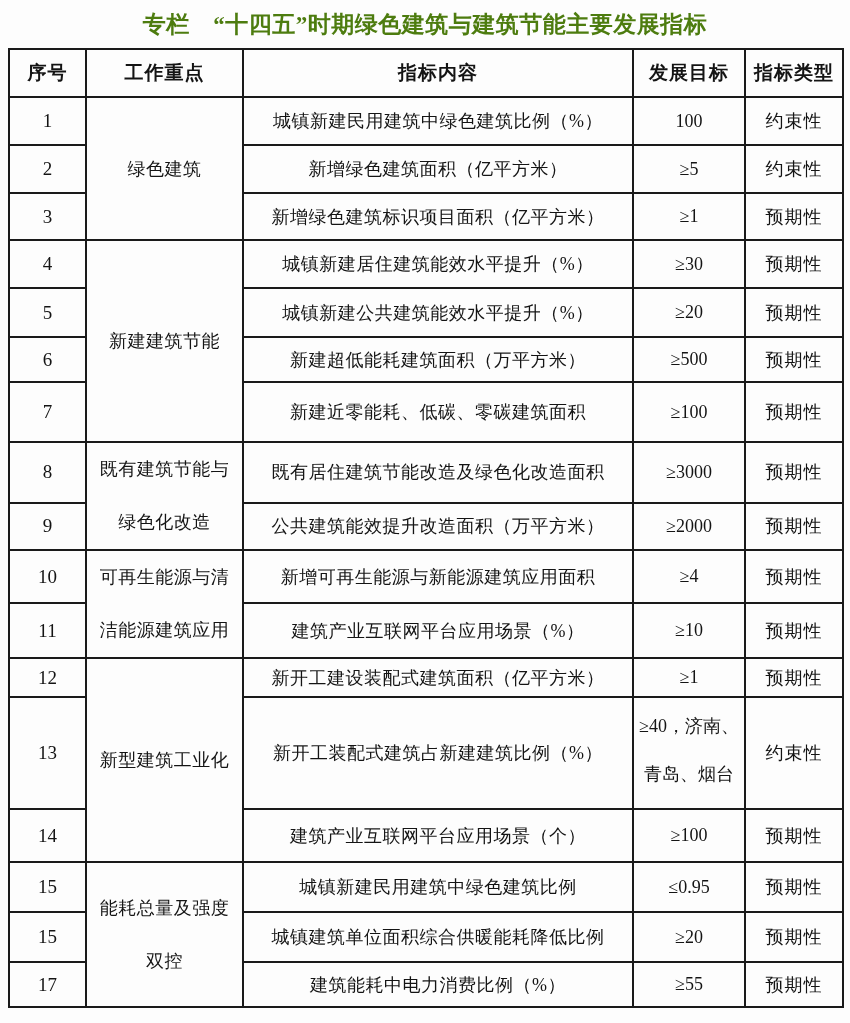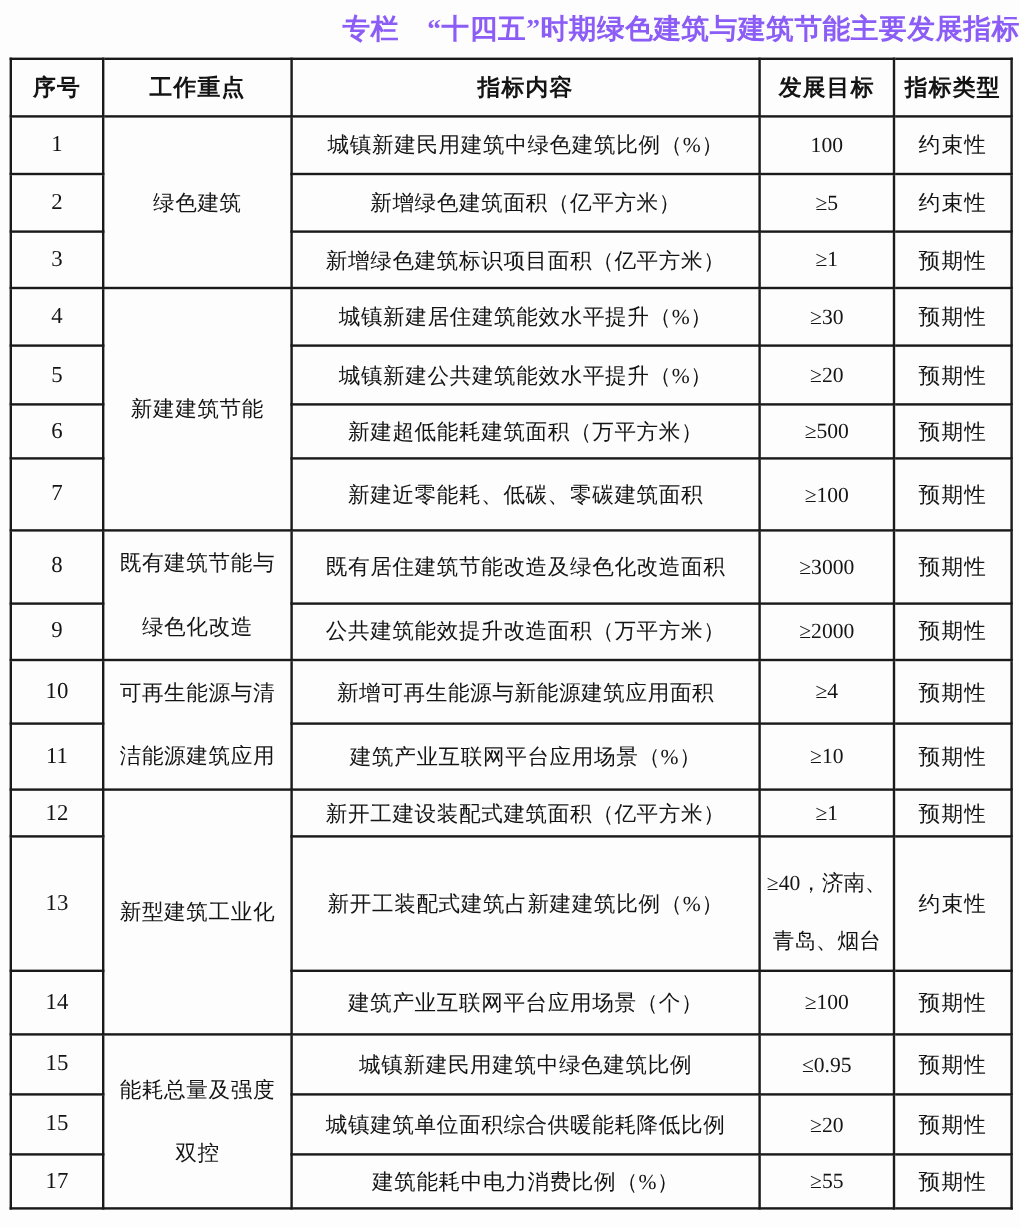--- a/index.html
+++ b/index.html
@@ -7,25 +7,25 @@
   body {
     width: 850px; height: 1023px;
     background: #ffffff;
     font-family: "Liberation Serif", "DejaVu Serif", serif;
     color: #141414;
   }
   .page { position: relative; width: 850px; height: 1023px; background: #fdfdfd; }
 
   .title {
     margin: 0; padding-top: 9px;
-    text-align: right;
+    text-align: center;
     font-size: 23px;
     font-weight: bold;
     letter-spacing: 0.5px;
-    color: #8b5cf6;
+    color: #4d7c0f;
   }
 
   table.indicators {
     border-collapse: collapse;
     table-layout: fixed;
     width: 834px;
     margin: 8px 0 0 8px;
   }
   .indicators th, .indicators td {
     border: 2px solid #1a1a1a;
@@ -47,21 +47,21 @@
   td.group .gline-single { line-height: 24px; }
   td.ind { letter-spacing: 0.5px; }
   td.tgt { font-size: 18px; }
   td.typ { letter-spacing: 1px; }
 
   
   td.clip-cell { vertical-align: top; padding: 0; }
   .clip-inner {
     height: 108px;
     overflow: hidden;
-    padding-top: 14px;
+    padding-top: 4px;
   }
   .clip-inner div { line-height: 48px; white-space: nowrap; }
 </style>
 </head>
 <body>
 
 <div class="page">
 
   <h1 class="title">专栏　“十四五”时期绿色建筑与建筑节能主要发展指标</h1>
 

